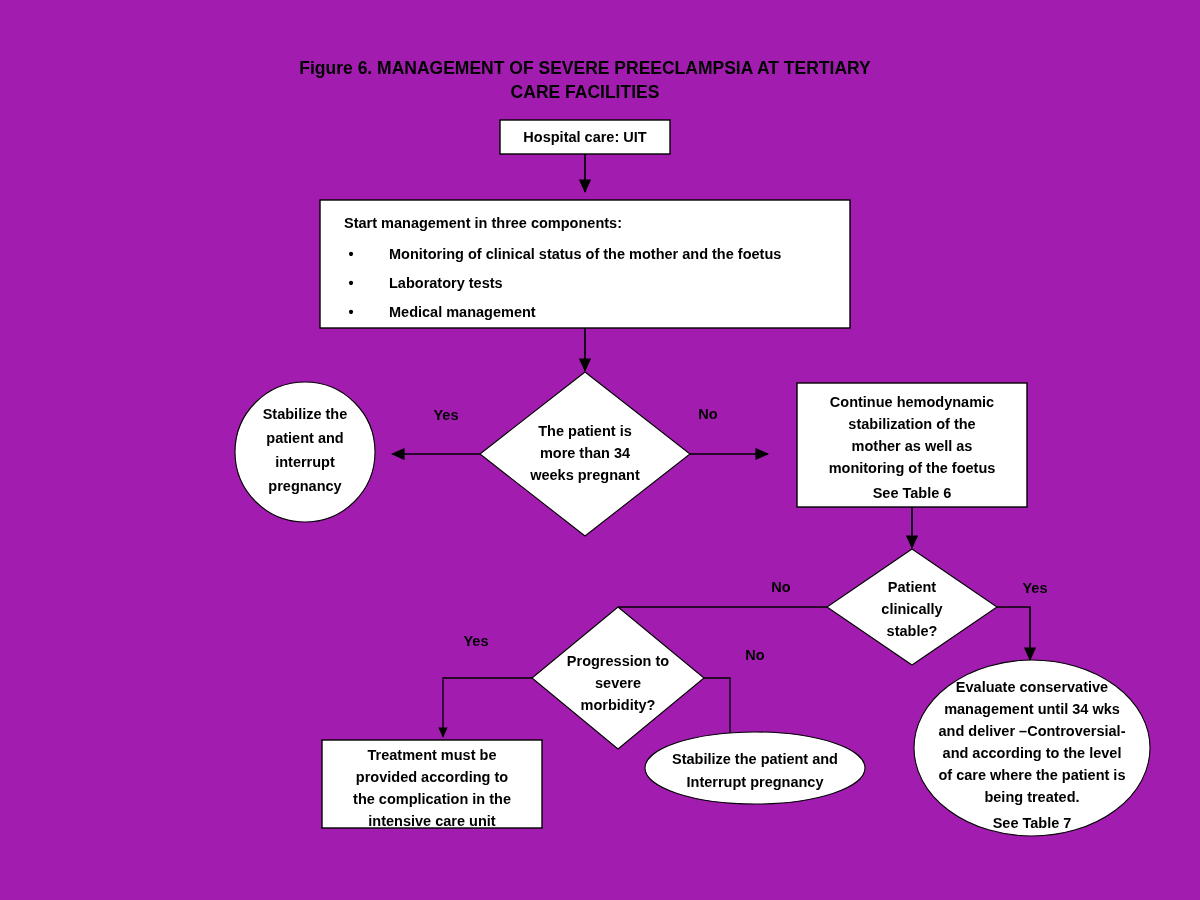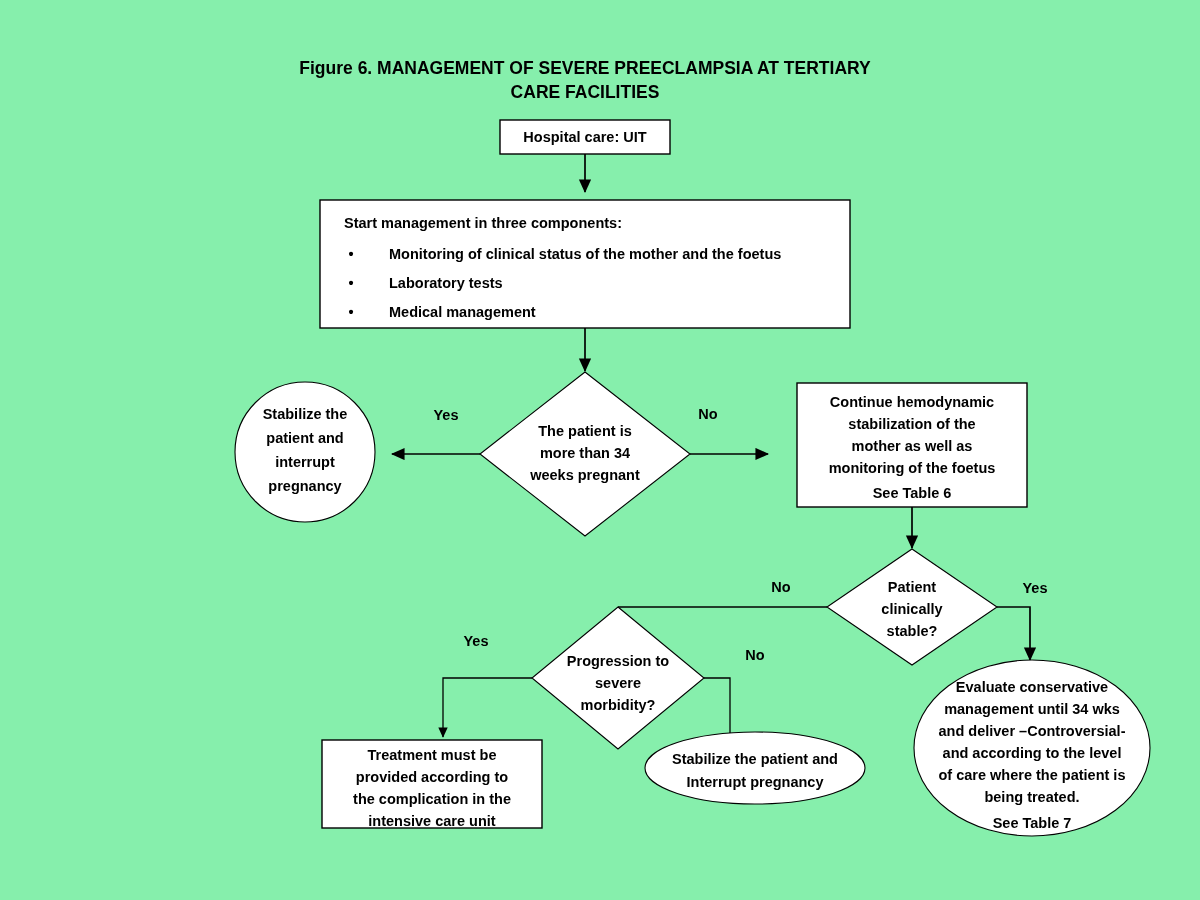--- a/index.html
+++ b/index.html
@@ -11,21 +11,21 @@
     width: 1200px;
     height: 900px;
     font-family: "Liberation Sans", sans-serif;
     color: #000000;
     overflow: hidden;
   }
   #figure-root {
     position: relative;
     width: 1200px;
     height: 900px;
-    background: #86efac;
+    background: #a21caf;
   }
   svg#flowchart {
     display: block;
     width: 1200px;
     height: 900px;
   }
   .shape-outline {
     fill: #ffffff;
     stroke: #000000;
     stroke-width: 1.4;

